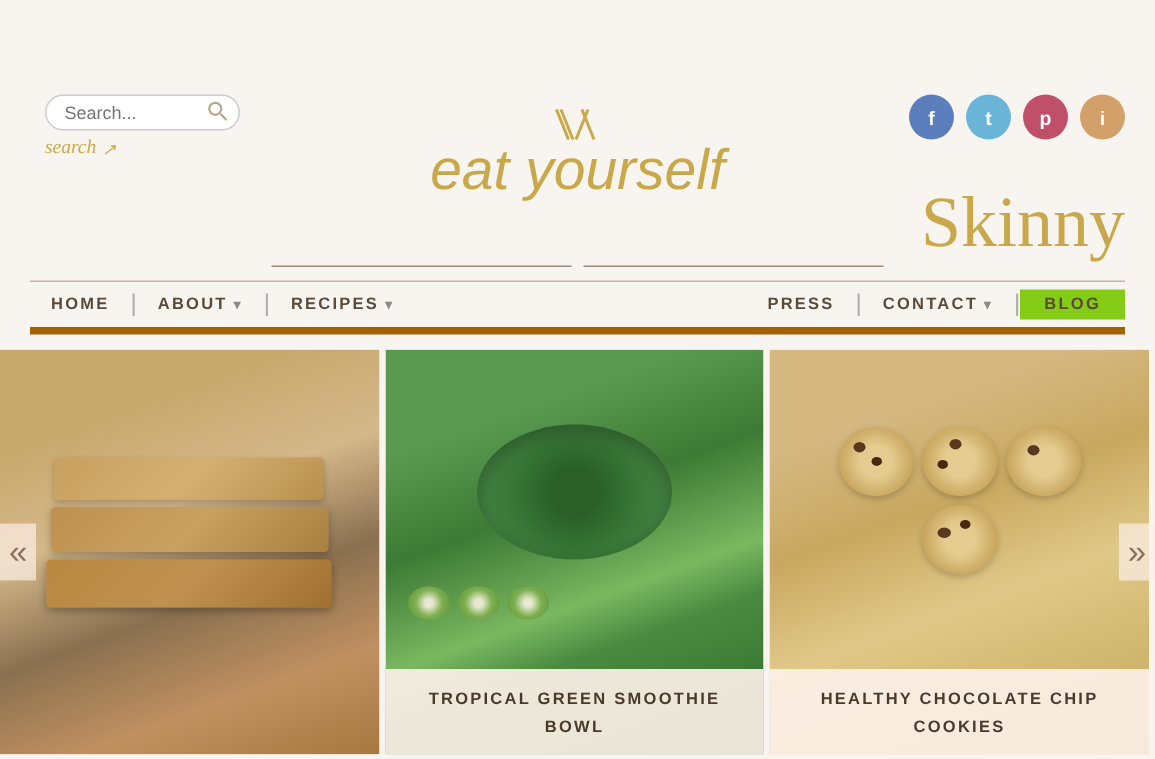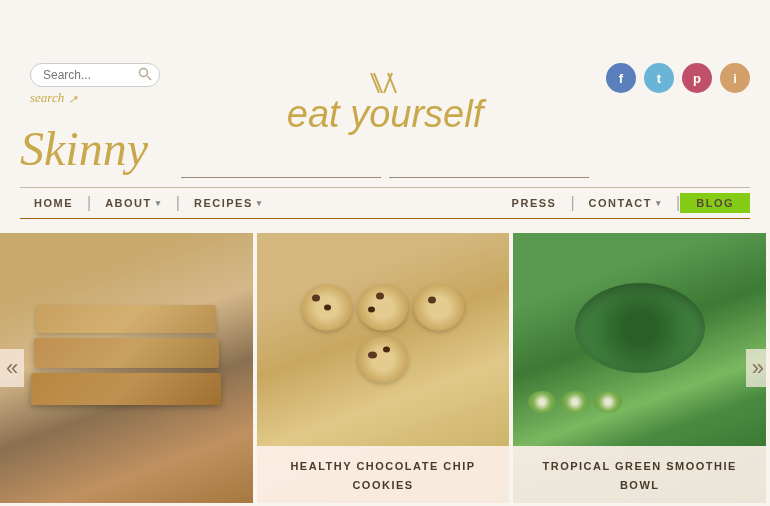--- a/index.html
+++ b/index.html
@@ -273,30 +273,30 @@
           <line x1="14" y1="5" x2="22" y2="25" stroke="#c9a84c" stroke-width="2"></line>
           <line x1="11" y1="5" x2="19" y2="25" stroke="#c9a84c" stroke-width="2"></line>
 
           <line x1="28" y1="5" x2="36" y2="25" stroke="#c9a84c" stroke-width="2"></line>
           <line x1="32" y1="5" x2="24" y2="25" stroke="#c9a84c" stroke-width="2"></line>
         </svg>
       </div>
 
       <div style="line-height:1;margin-top:-5px;">
         <span style="font-family:Liberation Sans, sans-serif;font-style:italic;color:#c9a84c;font-size:38px;display:block;text-align:center;">eat yourself</span>
-        <span style="font-family:Georgia,serif;font-style:italic;color:#c9a84c;font-size:48px;display:block;text-align:left;margin-top:-8px;">Skinny</span>
+        <span style="font-family:Georgia,serif;color:#c9a84c;font-size:48px;display:block;text-align:right;margin-top:-8px;">Skinny</span>
       </div>
 
       <div class="deco-line" style="margin:4px auto;max-width:680px;">
         <hr class="deco-hr-long" style="border-top:1px solid #9b8a7a;">
         <hr class="deco-hr-long" style="border-top:1px solid #9b8a7a;">
       </div>
     </div>
 
-    <div class="nav-bar" style="border-top:1px solid #c5b5a5;border-bottom:1px solid #a16207;padding:5px 0;">
+    <div class="nav-bar" style="border-top:1px solid #c5b5a5;border-bottom:5px solid #a16207;padding:5px 0;">
       <a class="nav-item">HOME</a>
       <span class="nav-separator">|</span>
       <a class="nav-item">
         <span>ABOUT</span>
         <span class="chevron">▾</span>
       </a>
       <span class="nav-separator">|</span>
       <a class="nav-item">
         <span>RECIPES</span>
         <span class="chevron">▾</span>
@@ -323,20 +323,36 @@
 
         <div style="position:absolute;top:45%;left:50%;transform:translate(-50%,-50%);display:flex;flex-direction:column;gap:5px;align-items:center;">
           <div style="width:180px;height:28px;background:linear-gradient(135deg,#c8a060,#d4b070,#b89050);border-radius:3px;box-shadow:0 2px 4px rgba(0,0,0,0.2);"></div>
           <div style="width:185px;height:30px;background:linear-gradient(135deg,#c09050,#c8a060,#a88040);border-radius:3px;box-shadow:0 2px 6px rgba(0,0,0,0.25);"></div>
           <div style="width:190px;height:32px;background:linear-gradient(135deg,#b88840,#c09050,#a07030);border-radius:3px;box-shadow:0 2px 6px rgba(0,0,0,0.3);"></div>
         </div>
       </div>
     </div>
 
     <div class="gallery-item">
+      <div class="food-smoothie">
+
+        <div style="position:absolute;top:35%;left:50%;transform:translate(-50%,-50%);width:130px;height:90px;border-radius:50%;background:radial-gradient(circle,#2a6028 20%,#3a7838 55%,#4a8848 100%);box-shadow:inset 0 4px 12px rgba(0,0,0,0.3);"></div>
+
+        <div style="position:absolute;bottom:90px;left:15px;display:flex;gap:5px;">
+          <div style="width:28px;height:22px;border-radius:50%;background:radial-gradient(circle,#e8e8d0 15%,#7db050 50%,#5a9038 100%);"></div>
+          <div style="width:28px;height:22px;border-radius:50%;background:radial-gradient(circle,#e8e8d0 15%,#7db050 50%,#5a9038 100%);"></div>
+          <div style="width:28px;height:22px;border-radius:50%;background:radial-gradient(circle,#e8e8d0 15%,#7db050 50%,#5a9038 100%);"></div>
+        </div>
+      </div>
+      <div class="caption">
+        <span class="caption-text">TROPICAL GREEN SMOOTHIE BOWL</span>
+      </div>
+    </div>
+
+    <div class="gallery-item">
       <div class="food-cookies">
 
         <div style="position:absolute;top:30%;left:50%;transform:translate(-50%,-30%);display:flex;flex-wrap:wrap;gap:6px;width:180px;justify-content:center;">
           <div style="width:50px;height:46px;border-radius:50%;background:radial-gradient(circle,#e4cc90 30%,#caa860 70%,#b89840 100%);box-shadow:0 2px 5px rgba(0,0,0,0.2);position:relative;">
             <div style="position:absolute;top:10px;left:10px;width:8px;height:7px;border-radius:50%;background:#5a3820;"></div>
             <div style="position:absolute;top:20px;left:22px;width:7px;height:6px;border-radius:50%;background:#4a2810;"></div>
           </div>
           <div style="width:50px;height:46px;border-radius:50%;background:radial-gradient(circle,#e4cc90 30%,#caa860 70%,#b89840 100%);box-shadow:0 2px 5px rgba(0,0,0,0.2);position:relative;">
             <div style="position:absolute;top:8px;left:18px;width:8px;height:7px;border-radius:50%;background:#5a3820;"></div>
             <div style="position:absolute;top:22px;left:10px;width:7px;height:6px;border-radius:50%;background:#4a2810;"></div>
@@ -348,33 +364,17 @@
             <div style="position:absolute;top:15px;left:10px;width:9px;height:7px;border-radius:50%;background:#5a3820;"></div>
             <div style="position:absolute;top:10px;left:25px;width:7px;height:6px;border-radius:50%;background:#4a2810;"></div>
           </div>
         </div>
       </div>
       <div class="caption">
         <span class="caption-text">HEALTHY CHOCOLATE CHIP COOKIES</span>
       </div>
     </div>
 
-    <div class="gallery-item">
-      <div class="food-smoothie">
-
-        <div style="position:absolute;top:35%;left:50%;transform:translate(-50%,-50%);width:130px;height:90px;border-radius:50%;background:radial-gradient(circle,#2a6028 20%,#3a7838 55%,#4a8848 100%);box-shadow:inset 0 4px 12px rgba(0,0,0,0.3);"></div>
-
-        <div style="position:absolute;bottom:90px;left:15px;display:flex;gap:5px;">
-          <div style="width:28px;height:22px;border-radius:50%;background:radial-gradient(circle,#e8e8d0 15%,#7db050 50%,#5a9038 100%);"></div>
-          <div style="width:28px;height:22px;border-radius:50%;background:radial-gradient(circle,#e8e8d0 15%,#7db050 50%,#5a9038 100%);"></div>
-          <div style="width:28px;height:22px;border-radius:50%;background:radial-gradient(circle,#e8e8d0 15%,#7db050 50%,#5a9038 100%);"></div>
-        </div>
-      </div>
-      <div class="caption">
-        <span class="caption-text">TROPICAL GREEN SMOOTHIE BOWL</span>
-      </div>
-    </div>
-
     <button class="arrow-right">»</button>
 
   </div>
 
 </div>
 
 </body></html>

